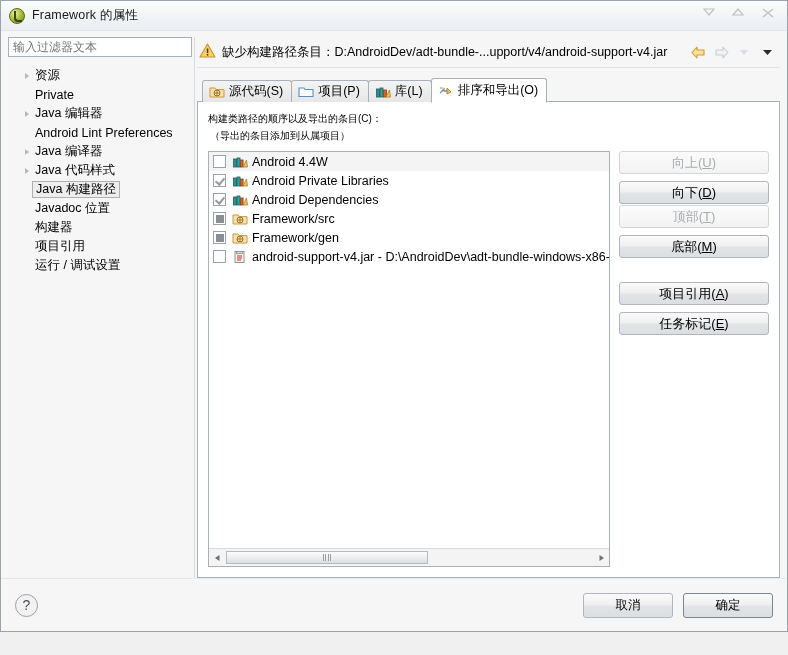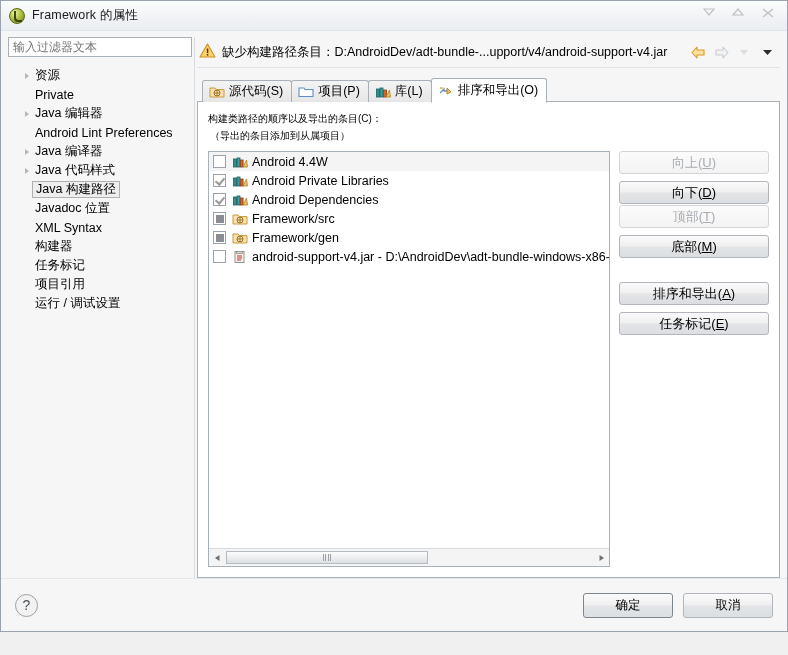--- a/index.html
+++ b/index.html
@@ -387,29 +387,21 @@
         <div class="tree-item selected">
           <span class="tw"></span>
           <span class="tree-label">Java 构建路径</span>
         </div>
         <div class="tree-item">
           <span class="tw"></span>
           <span class="tree-label">Javadoc 位置</span>
         </div>
         <div class="tree-item">
           <span class="tw"></span>
-          <span class="tree-label">XML Syntax</span>
-        </div>
-        <div class="tree-item">
-          <span class="tw"></span>
           <span class="tree-label">构建器</span>
-        </div>
-        <div class="tree-item">
-          <span class="tw"></span>
-          <span class="tree-label">任务标记</span>
         </div>
         <div class="tree-item">
           <span class="tw"></span>
           <span class="tree-label">项目引用</span>
         </div>
         <div class="tree-item">
           <span class="tw"></span>
           <span class="tree-label">运行 / 调试设置</span>
         </div>
       </div>
@@ -617,37 +609,37 @@
               <span>顶部(</span>
                 <span class="u">T</span>
                 <span>)</span>
             </div>
             <div class="btn">
               <span>底部(</span>
                 <span class="u">M</span>
                 <span>)</span>
             </div>
             <div class="btn gap2">
-              <span>排序和导出(</span>
+              <span>项目引用(</span>
                 <span class="u">A</span>
                 <span>)</span>
             </div>
             <div class="btn">
               <span>任务标记(</span>
                 <span class="u">E</span>
                 <span>)</span>
             </div>
           </div>
 
         </div>
       </div>
     </div>
   </div>
 
   <div class="footer">
     <div class="help-btn">?</div>
     <div class="footer-btns">
+      <div class="fbtn">取消</div>
       <div class="fbtn default">确定</div>
-      <div class="fbtn">取消</div>
     </div>
   </div>
 
 </div>
 
 </body></html>

